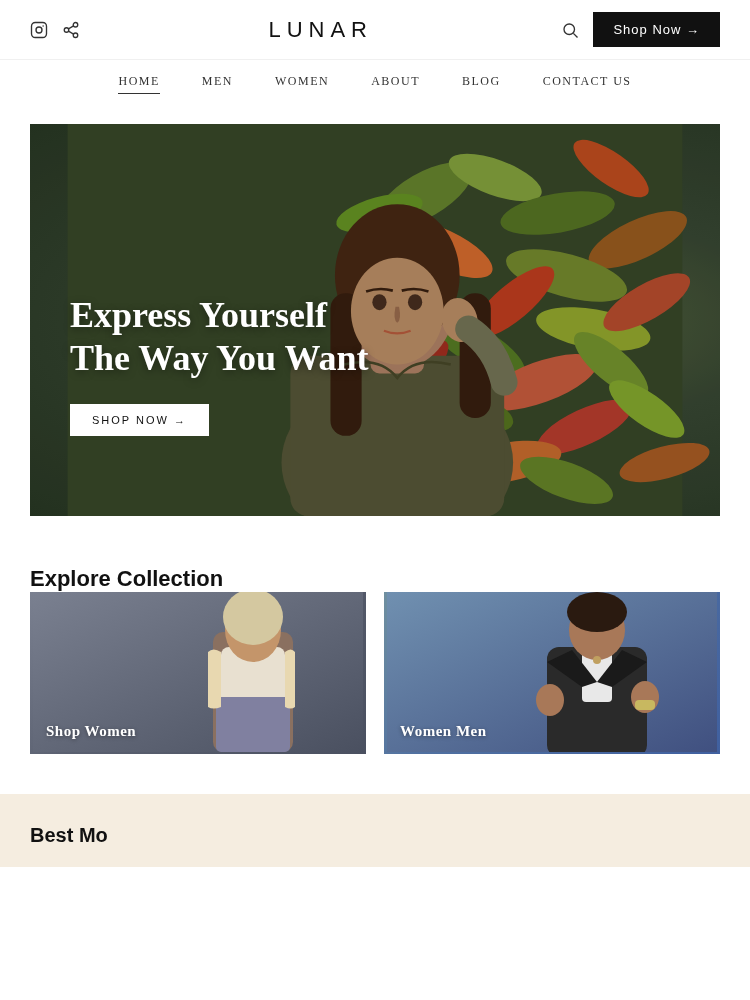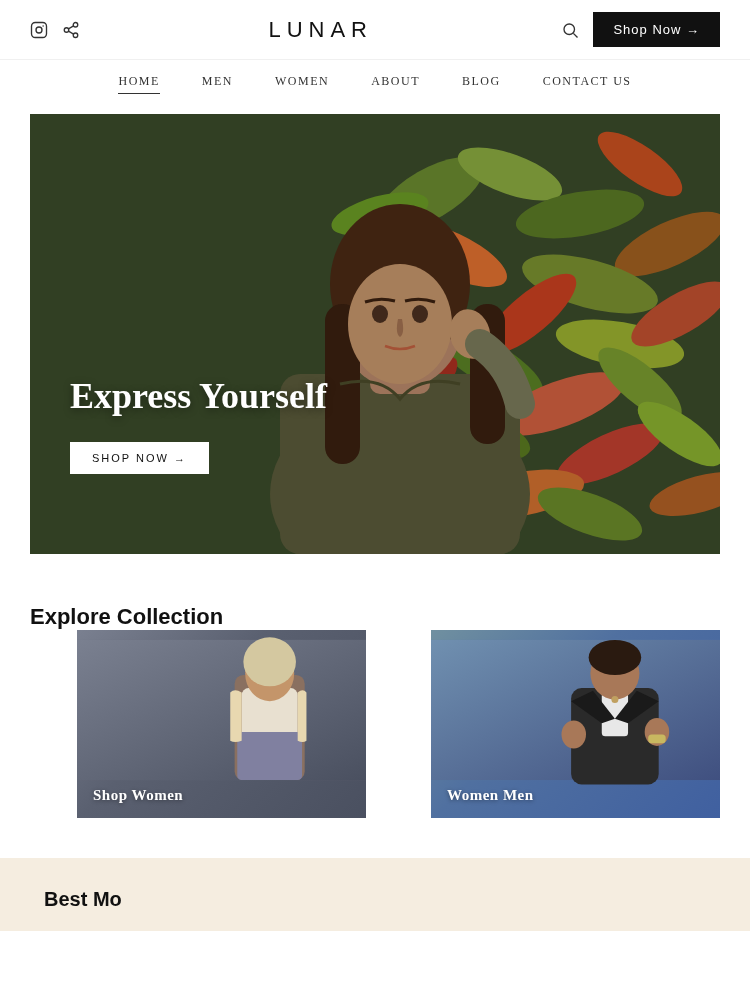--- a/index.html
+++ b/index.html
@@ -62,22 +62,22 @@
       cursor: pointer;
       padding-bottom: 4px;
     }
     .nav-item.active {
       border-bottom: 1.5px solid #333;
     }
 
     
     .hero {
       width: 690px;
-      margin: 10px auto 0;
-      height: 440px;
+      margin: 20px auto 0;
+      height: 392px;
       position: relative;
       overflow: hidden;
       background: #3a4a35;
       text-decoration: underline;
     }
     .hero-bg {
       width: 100%;
       height: 100%;
       background: 
         radial-gradient(ellipse at 70% 50%, #5a6b40 0%, #3a4a35 40%, #2a3a25 100%);
@@ -127,24 +127,23 @@
       color: #111;
       font-family: 'Trebuchet MS', sans-serif;
     }
     .explore-grid {
       display: grid;
       grid-template-columns: 1fr 1fr;
       gap: 18px;
     }
     .explore-card {
       position: relative;
-      height: 188px;
+      height: 162px;
       overflow: hidden;
       cursor: pointer;
-      margin-left: 47px;
     }
     .explore-card-bg {
       width: 100%;
       height: 100%;
       background-size: cover;
       background-position: center;
       transition: transform 0.3s;
     }
     .card-women-bg {
       background: linear-gradient(135deg, #7a8090 0%, #5a6070 40%, #4a5060 100%);
@@ -161,21 +160,21 @@
       color: #fff;
       font-size: 15px;
       font-weight: 600;
       text-shadow: 0 1px 4px rgba(0,0,0,0.4);
       letter-spacing: 0.5px;
     }
 
     
     .bottom-section {
       background: #f5ede0;
-      padding: 30px 44px 20px;
+      padding: 30px 30px 20px;
       min-height: 60px;
     }
     .bottom-title {
       font-size: 20px;
       font-weight: 600;
       color: #111;
       font-family: 'Trebuchet MS', sans-serif;
     }
 
     
@@ -292,20 +291,21 @@
       <path d="M450 230 Q480 250 490 290" stroke="#7a7a5a" stroke-width="30" fill="none" stroke-linecap="round"></path>
 
       <path d="M310 270 Q350 260 370 285 Q390 260 430 270" stroke="#4a4a2a" stroke-width="3" fill="none"></path>
     </svg>
   </div>
 
   <div class="hero-overlay"></div>
   <div class="hero-content">
     <h1 class="hero-title">
       <span>Express Yourself</span><br>
+      <span>The Way You Want</span>
     </h1>
     <button class="hero-shop-btn">Shop Now →</button>
   </div>
 </section>
 
 <section class="explore-section">
   <h2 class="explore-title">Explore Collection</h2>
   <div class="explore-grid">
 
     <div class="explore-card">

